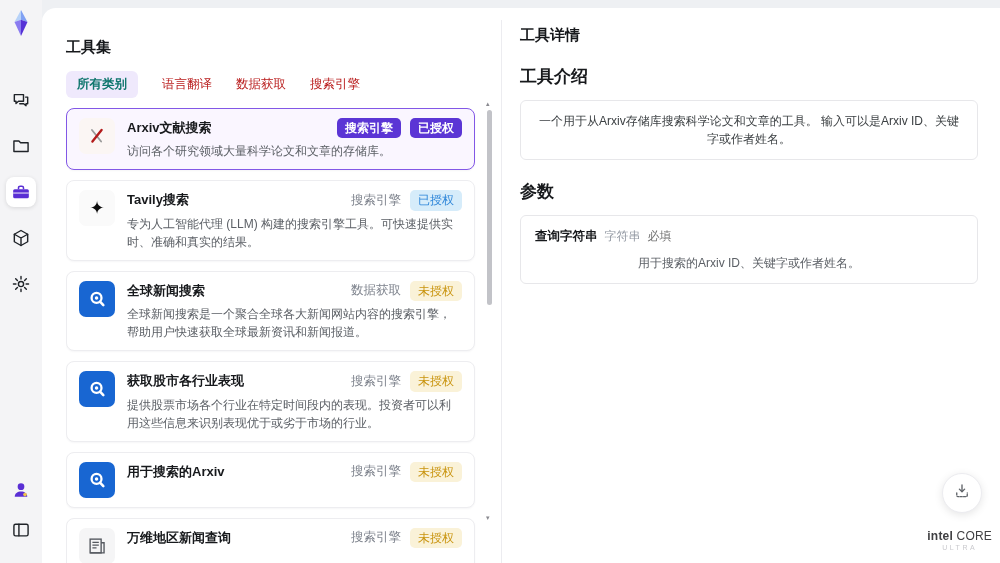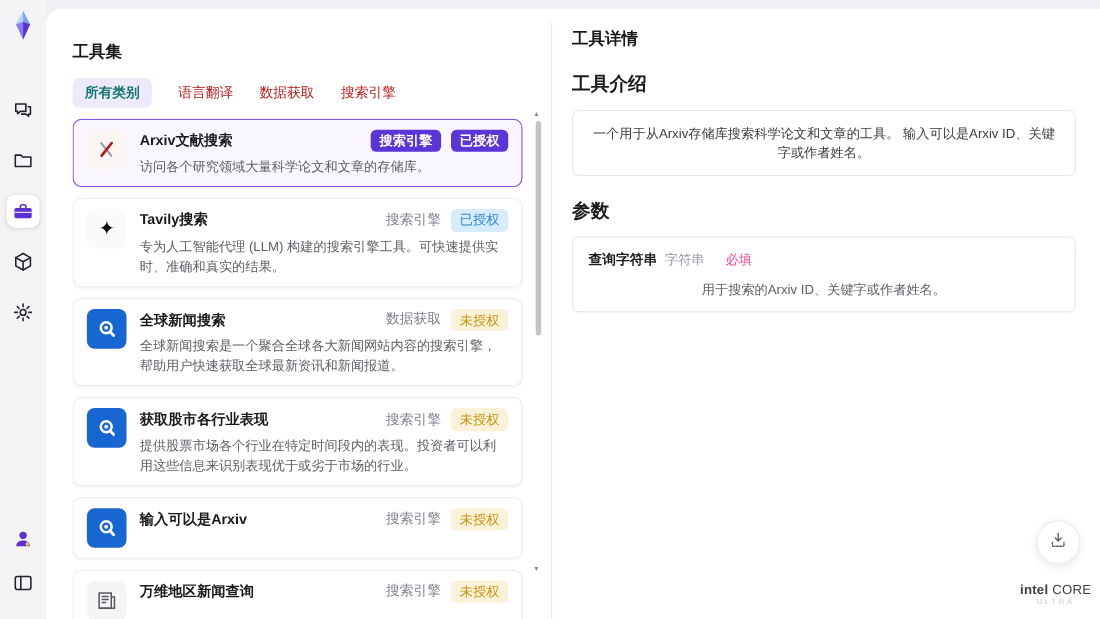--- a/index.html
+++ b/index.html
@@ -56,21 +56,21 @@
   .scroll-arrow { position:absolute; left:-1px; font-size:7px; color:#8a8a90; line-height:1; }
   .scroll-thumb { position:absolute; top:8px; left:0; width:5px; height:195px; background:#c2c3c8; border-radius:3px; }
   
   .right-pane { flex:1; padding:18px 22px 0 18px; }
   .section-heading { font-size:17px; font-weight:bold; margin-top:20px; }
   .info-box { margin-top:12px; border:1px solid #e7e7ea; border-radius:6px; padding:11px 14px;
     font-size:12px; color:#3c4043; line-height:1.5;text-align:center; }
   .param-name-row { display:flex; align-items:baseline; gap:7px; }
   .param-name { font-size:12.5px; font-weight:bold; color:#17191c; }
   .param-type { font-size:12px; color:#9096a0; }
-  .param-required { font-size:12px; color:#ec4899;margin-left:12px; }
+  .param-required { font-size:12px; color:#737373; }
   .param-desc { font-size:12px; color:#5c6066; margin-top:8px; }
   
   .download-btn { position:absolute; right:18px; bottom:50px; width:40px; height:40px; border-radius:50%;
     background:#fff; border:1px solid #ececf0; box-shadow:0 2px 8px rgba(0,0,0,.10);
     display:flex; align-items:center; justify-content:center; cursor:pointer; z-index:6; }
   .download-btn svg { width:18px; height:18px; }
   .brand { position:absolute; right:8px; bottom:12px; text-align:center; z-index:6; }
   .brand-main { font-size:12px; color:#3f3f42; letter-spacing:.2px; }
   .brand-main b { font-weight:bold; }
   .brand-tier { font-size:7px; color:#c9c9cd; letter-spacing:2.5px; margin-top:1px; }
@@ -221,21 +221,21 @@
         <div class="card">
           <div class="tool-icon search-blue">
             <svg viewBox="0 0 24 24">
               <circle cx="11.5" cy="10.8" r="5.4" fill="none" stroke="#fff" stroke-width="2.5"></circle>
               <circle cx="11.5" cy="10.8" r="1.9" fill="#fff"></circle>
               <path d="M15.3 14.8l3.6 3.8" stroke="#fff" stroke-width="2.8" stroke-linecap="round"></path>
             </svg>
           </div>
           <div class="card-body">
             <div class="card-top">
-              <div class="card-title">输入可以是Arxiv</div>
+              <div class="card-title">用于搜索的Arxiv</div>
               <div class="card-tags">
                 <span class="cat-plain">搜索引擎</span>
                 <span class="badge yellow">未授权</span>
               </div>
             </div>
           </div>
         </div>
         <div class="card">
           <div class="tool-icon news">
             <svg viewBox="0 0 24 24" fill="none" stroke="#565a60" stroke-width="1.5">

